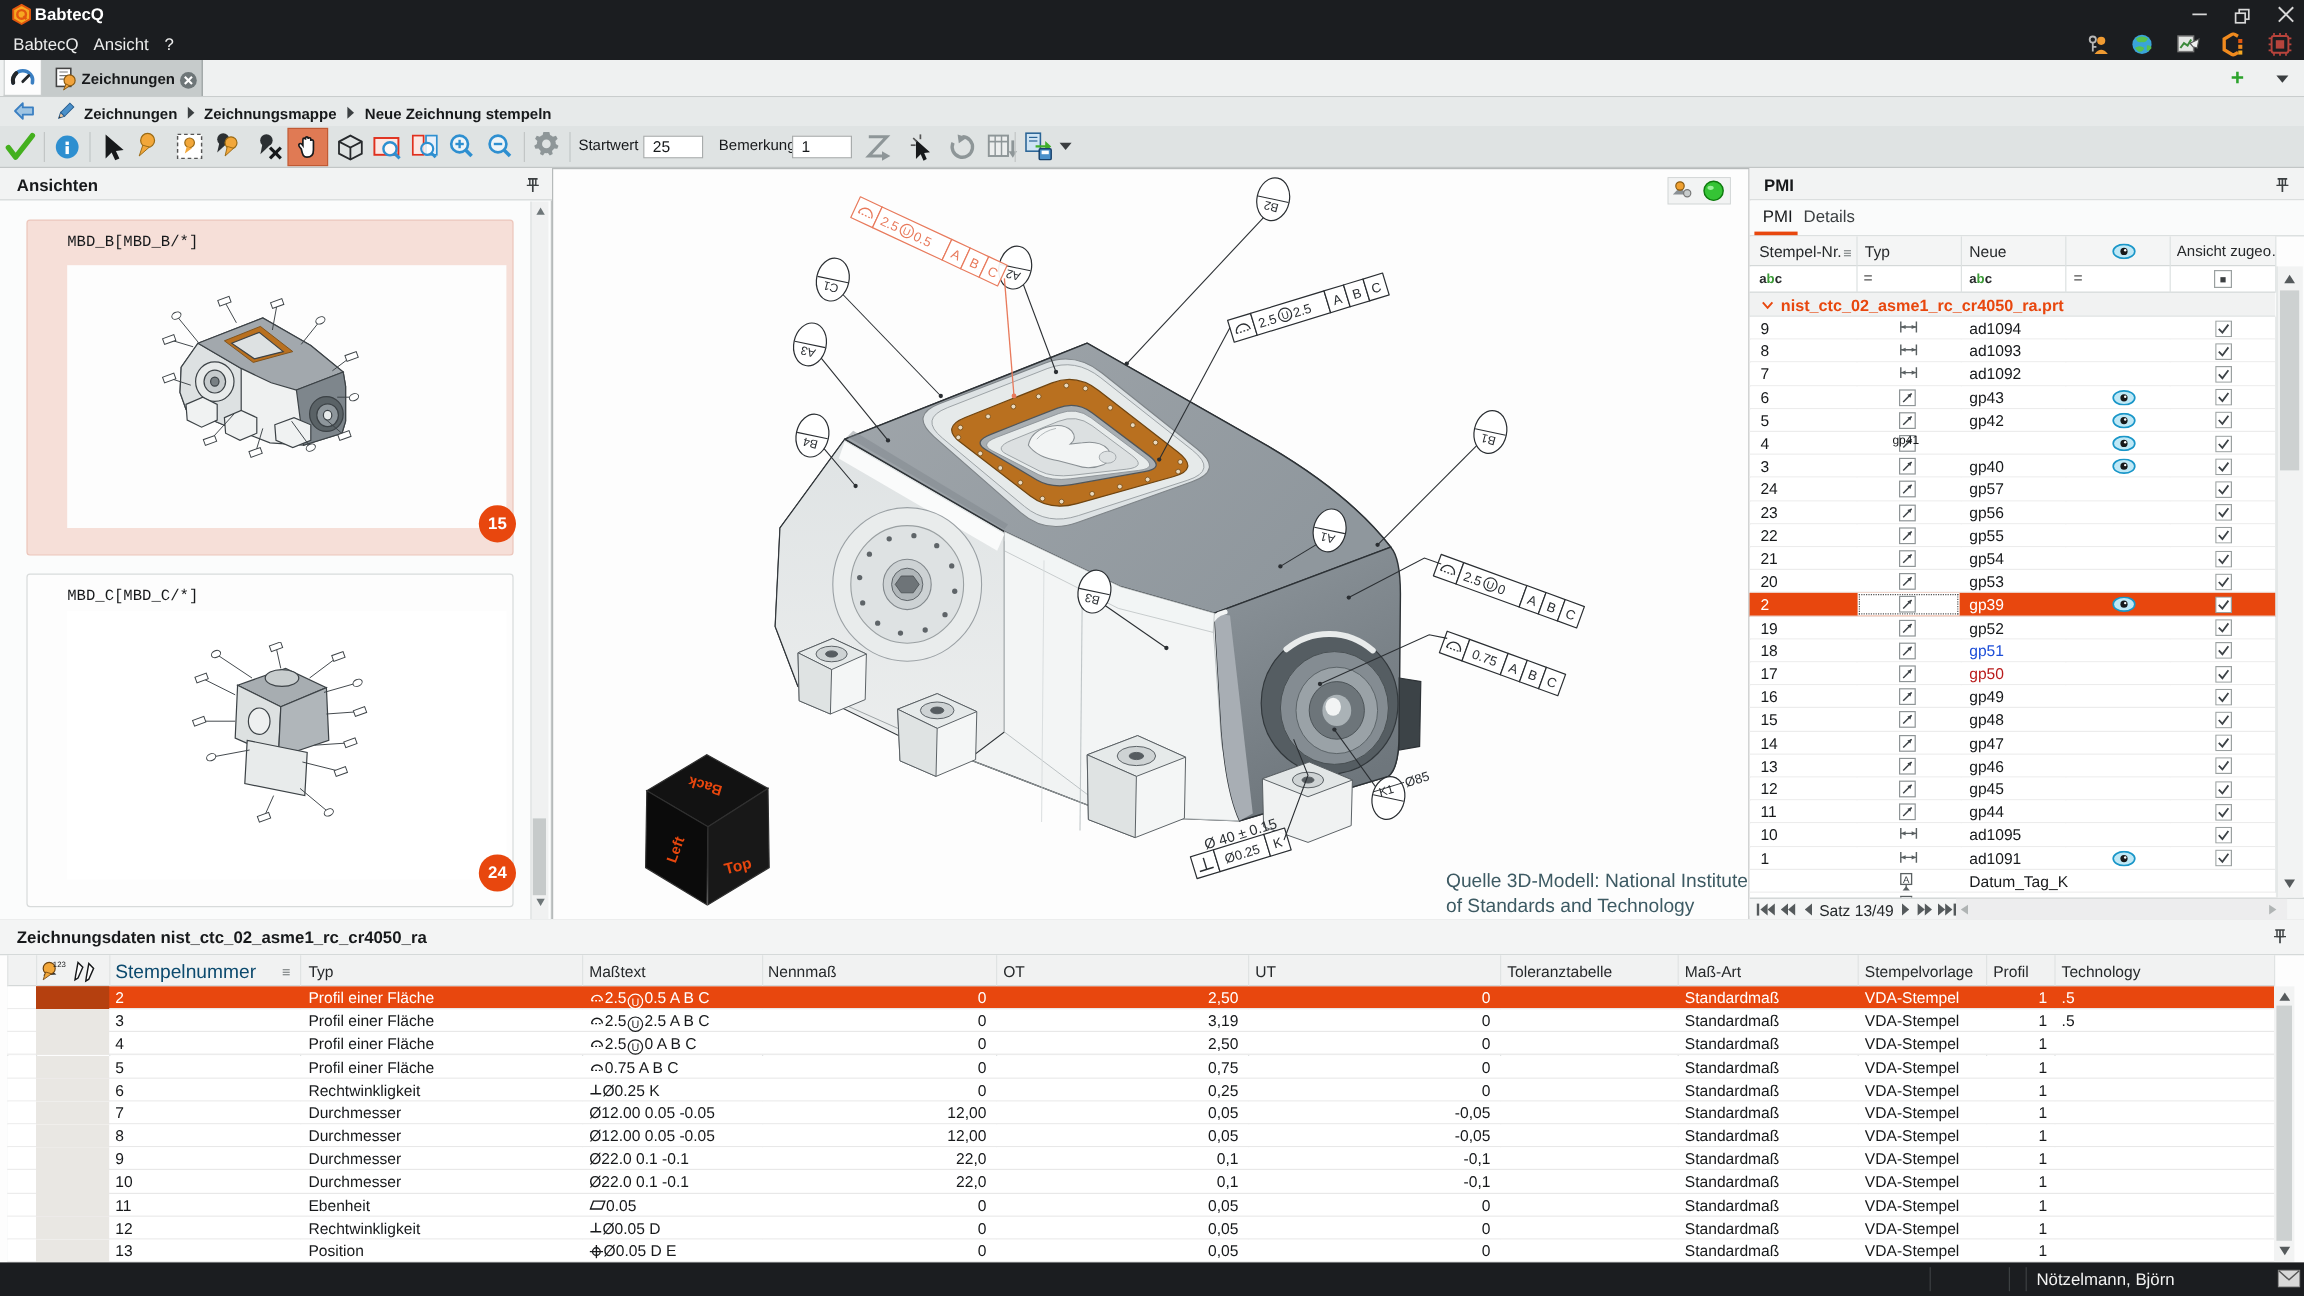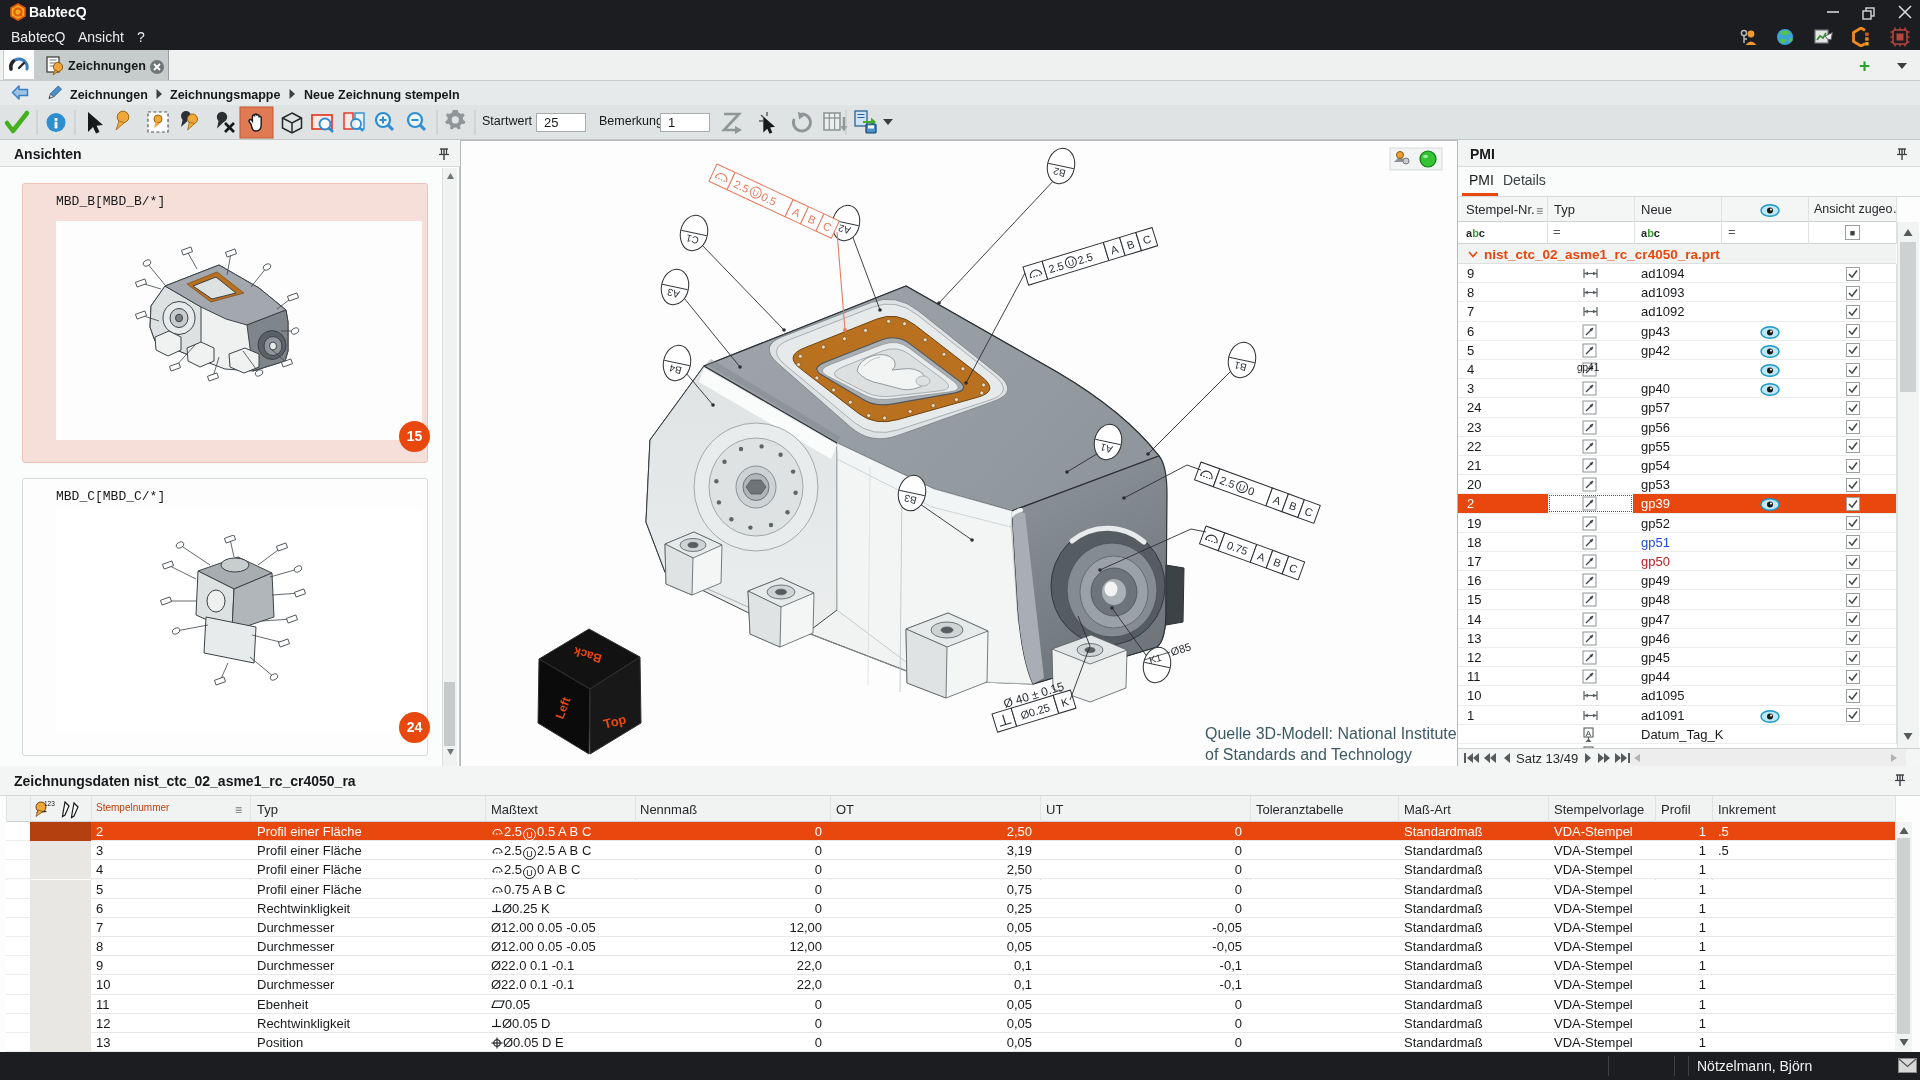--- a/index.html
+++ b/index.html
@@ -1034,31 +1034,31 @@
 <div class="abs bold" style="left:14px;top:773px;font-size:14px;color:#17191b">Zeichnungsdaten nist_ctc_02_asme1_rc_cr4050_ra</div>
 <div class="abs" style="left:1894px;top:773px"><svg width="12" height="14" viewBox="0 0 12 14">
         <g stroke="#3c4042" stroke-width="1.4" fill="none">
           <line x1="2" y1="2" x2="10" y2="2"></line>
           <line x1="6" y1="2" x2="6" y2="13"></line>
           <path d="M3.5 2 L3.5 7.5 L8.5 7.5 L8.5 2" stroke-width="1.2"></path>
           <line x1="1" y1="7.5" x2="11" y2="7.5" stroke-width="1.2"></line>
         </g>
       </svg></div>
 <div class="abs" style="left:6px;top:796px;width:1889px;height:26px;background:#f1f2f2;border-bottom:1px solid #cdd1d1"></div>
-<div class="abs" style="left:96px;top:802px;font-size:10px;color:#c2410c">Stempelnummer</div>
+<div class="abs" style="left:96px;top:802px;font-size:16px;color:#0c4a6e">Stempelnummer</div>
 <div class="abs" style="left:257px;top:802px;font-size:13px;color:#26292b">Typ</div>
 <div class="abs" style="left:491px;top:802px;font-size:13px;color:#26292b">Maßtext</div>
 <div class="abs" style="left:640px;top:802px;font-size:13px;color:#26292b">Nennmaß</div>
 <div class="abs" style="left:836px;top:802px;font-size:13px;color:#26292b">OT</div>
 <div class="abs" style="left:1046px;top:802px;font-size:13px;color:#26292b">UT</div>
 <div class="abs" style="left:1256px;top:802px;font-size:13px;color:#26292b">Toleranztabelle</div>
 <div class="abs" style="left:1404px;top:802px;font-size:13px;color:#26292b">Maß-Art</div>
 <div class="abs" style="left:1554px;top:802px;font-size:13px;color:#26292b">Stempelvorlage</div>
 <div class="abs" style="left:1661px;top:802px;font-size:13px;color:#26292b">Profil</div>
-<div class="abs" style="left:1718px;top:802px;font-size:13px;color:#26292b">Inkrement</div>
+<div class="abs" style="left:1718px;top:802px;font-size:13px;color:#26292b">Technology</div>
 <div class="abs" style="left:235px;top:803px;font-size:12px;color:#6e7476">≡</div>
 <svg class="abs" style="left:33px;top:799px" width="56" height="20" viewBox="0 0 56 20">
 <g>
         <path d="M3 14 L8 8 L14 13 Z" fill="#2c3033"></path>
         <circle cx="8" cy="8" r="5" fill="#f2a73a" stroke="#6e4410"></circle>
         <path d="M5 11 L3 17.5 L10 12.5Z" fill="#f2a73a" stroke="#6e4410" stroke-width="0.7"></path>
         <text x="11" y="7" font-size="6.5" fill="#17191b">123</text>
       </g>
 <g transform="translate(28,1)">
         <path d="M4 2 L8 6 L4 15 L1.5 16.5 L2 13 Z" fill="#fff" stroke="#17191b" stroke-width="1.2"></path>

